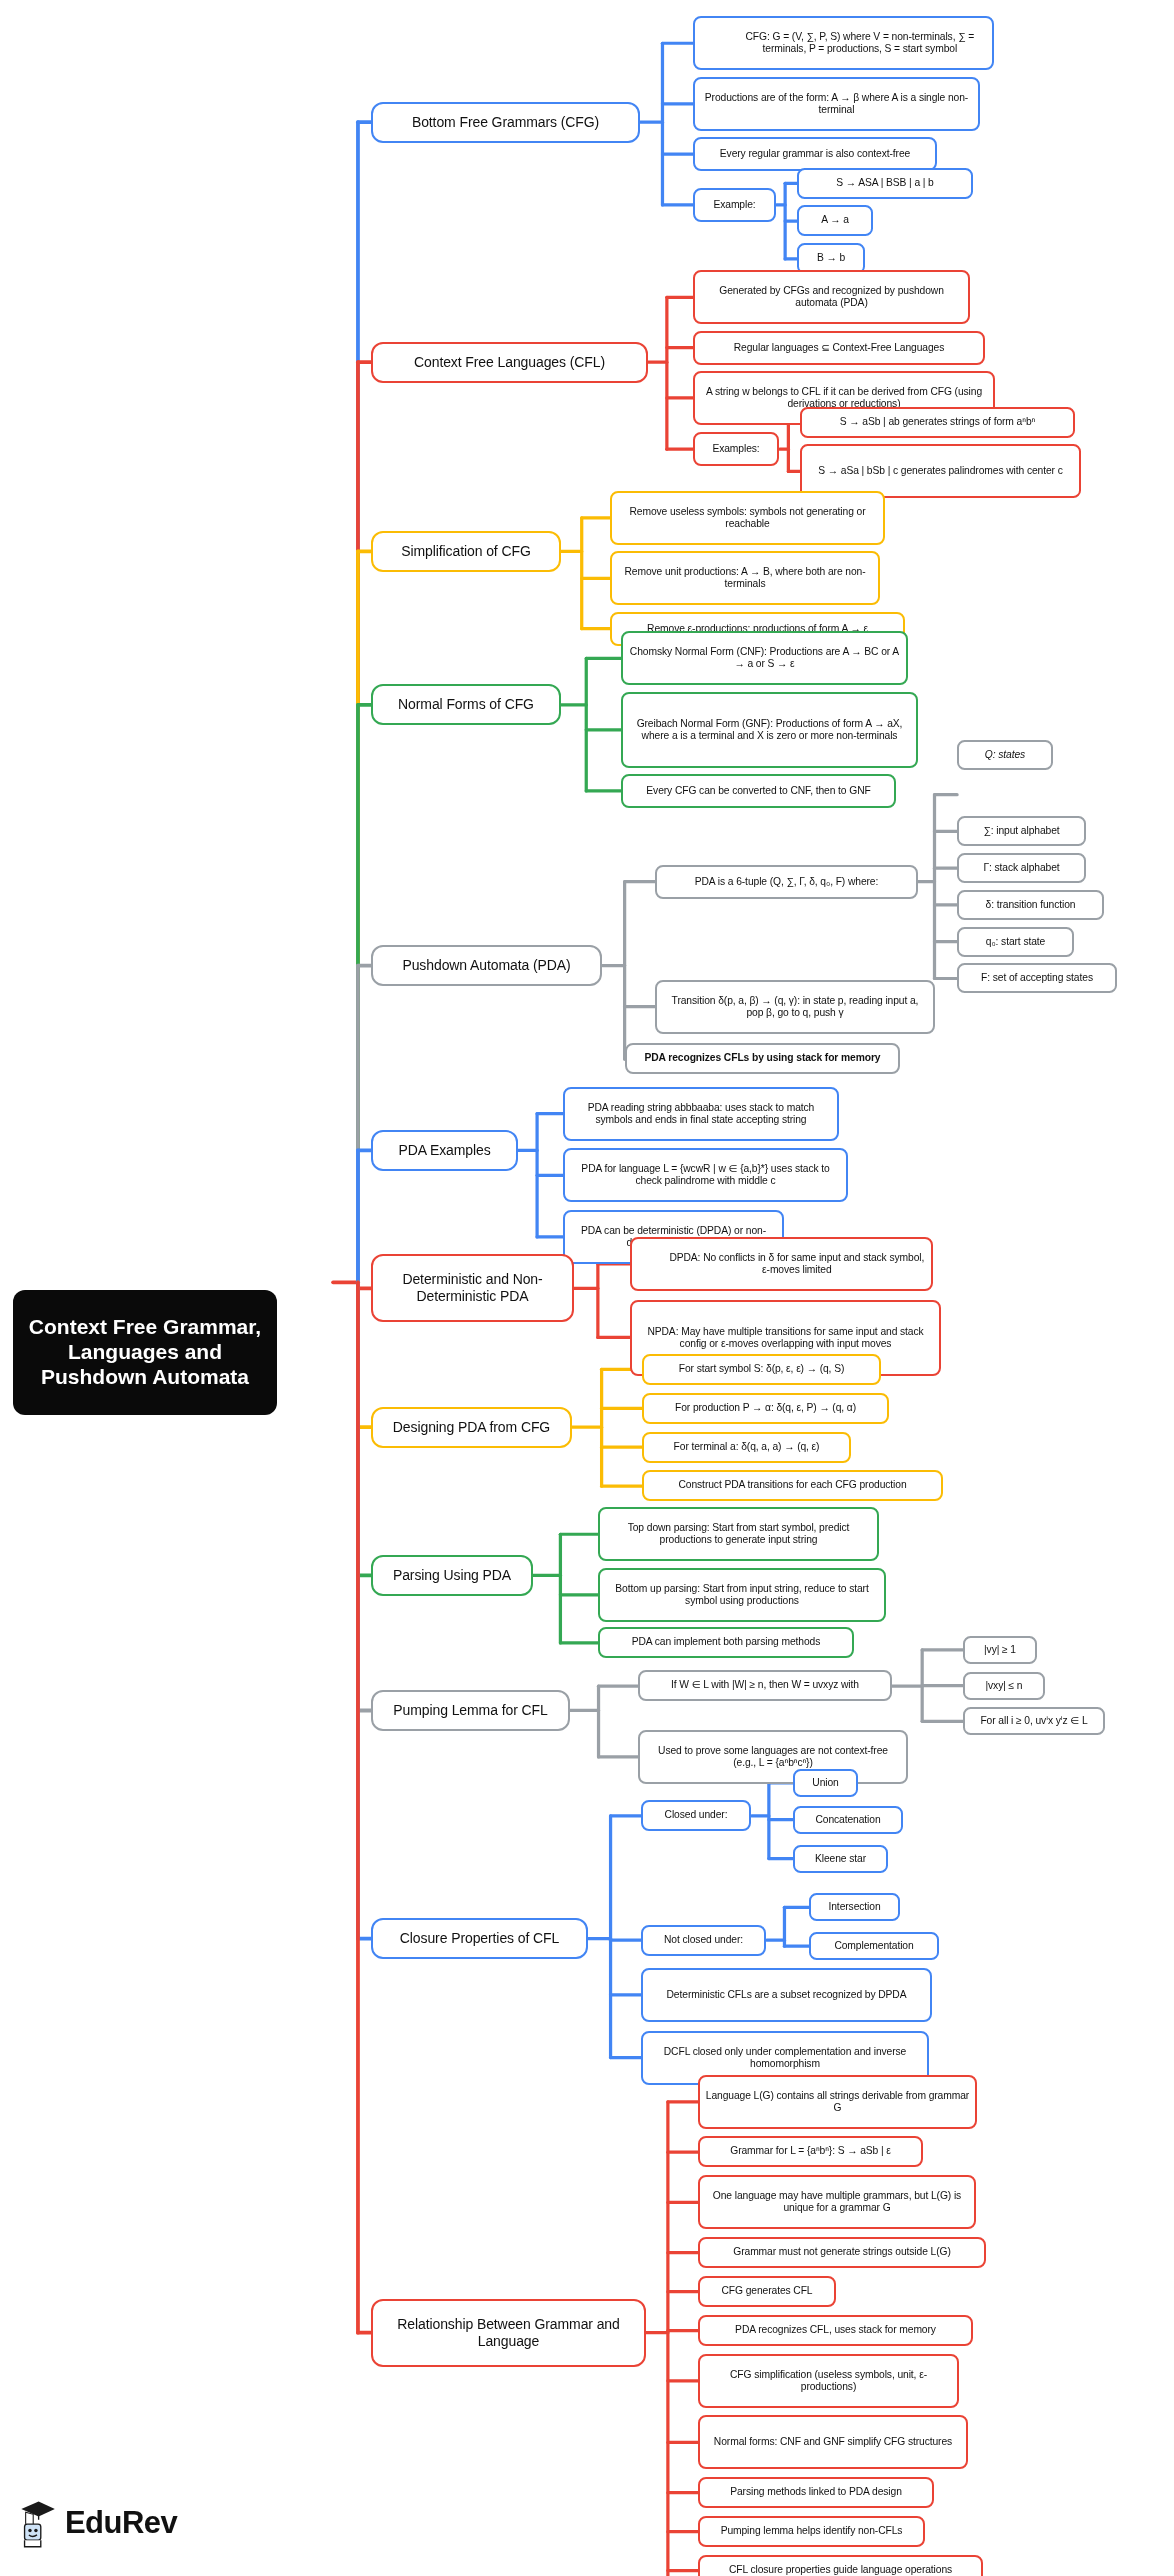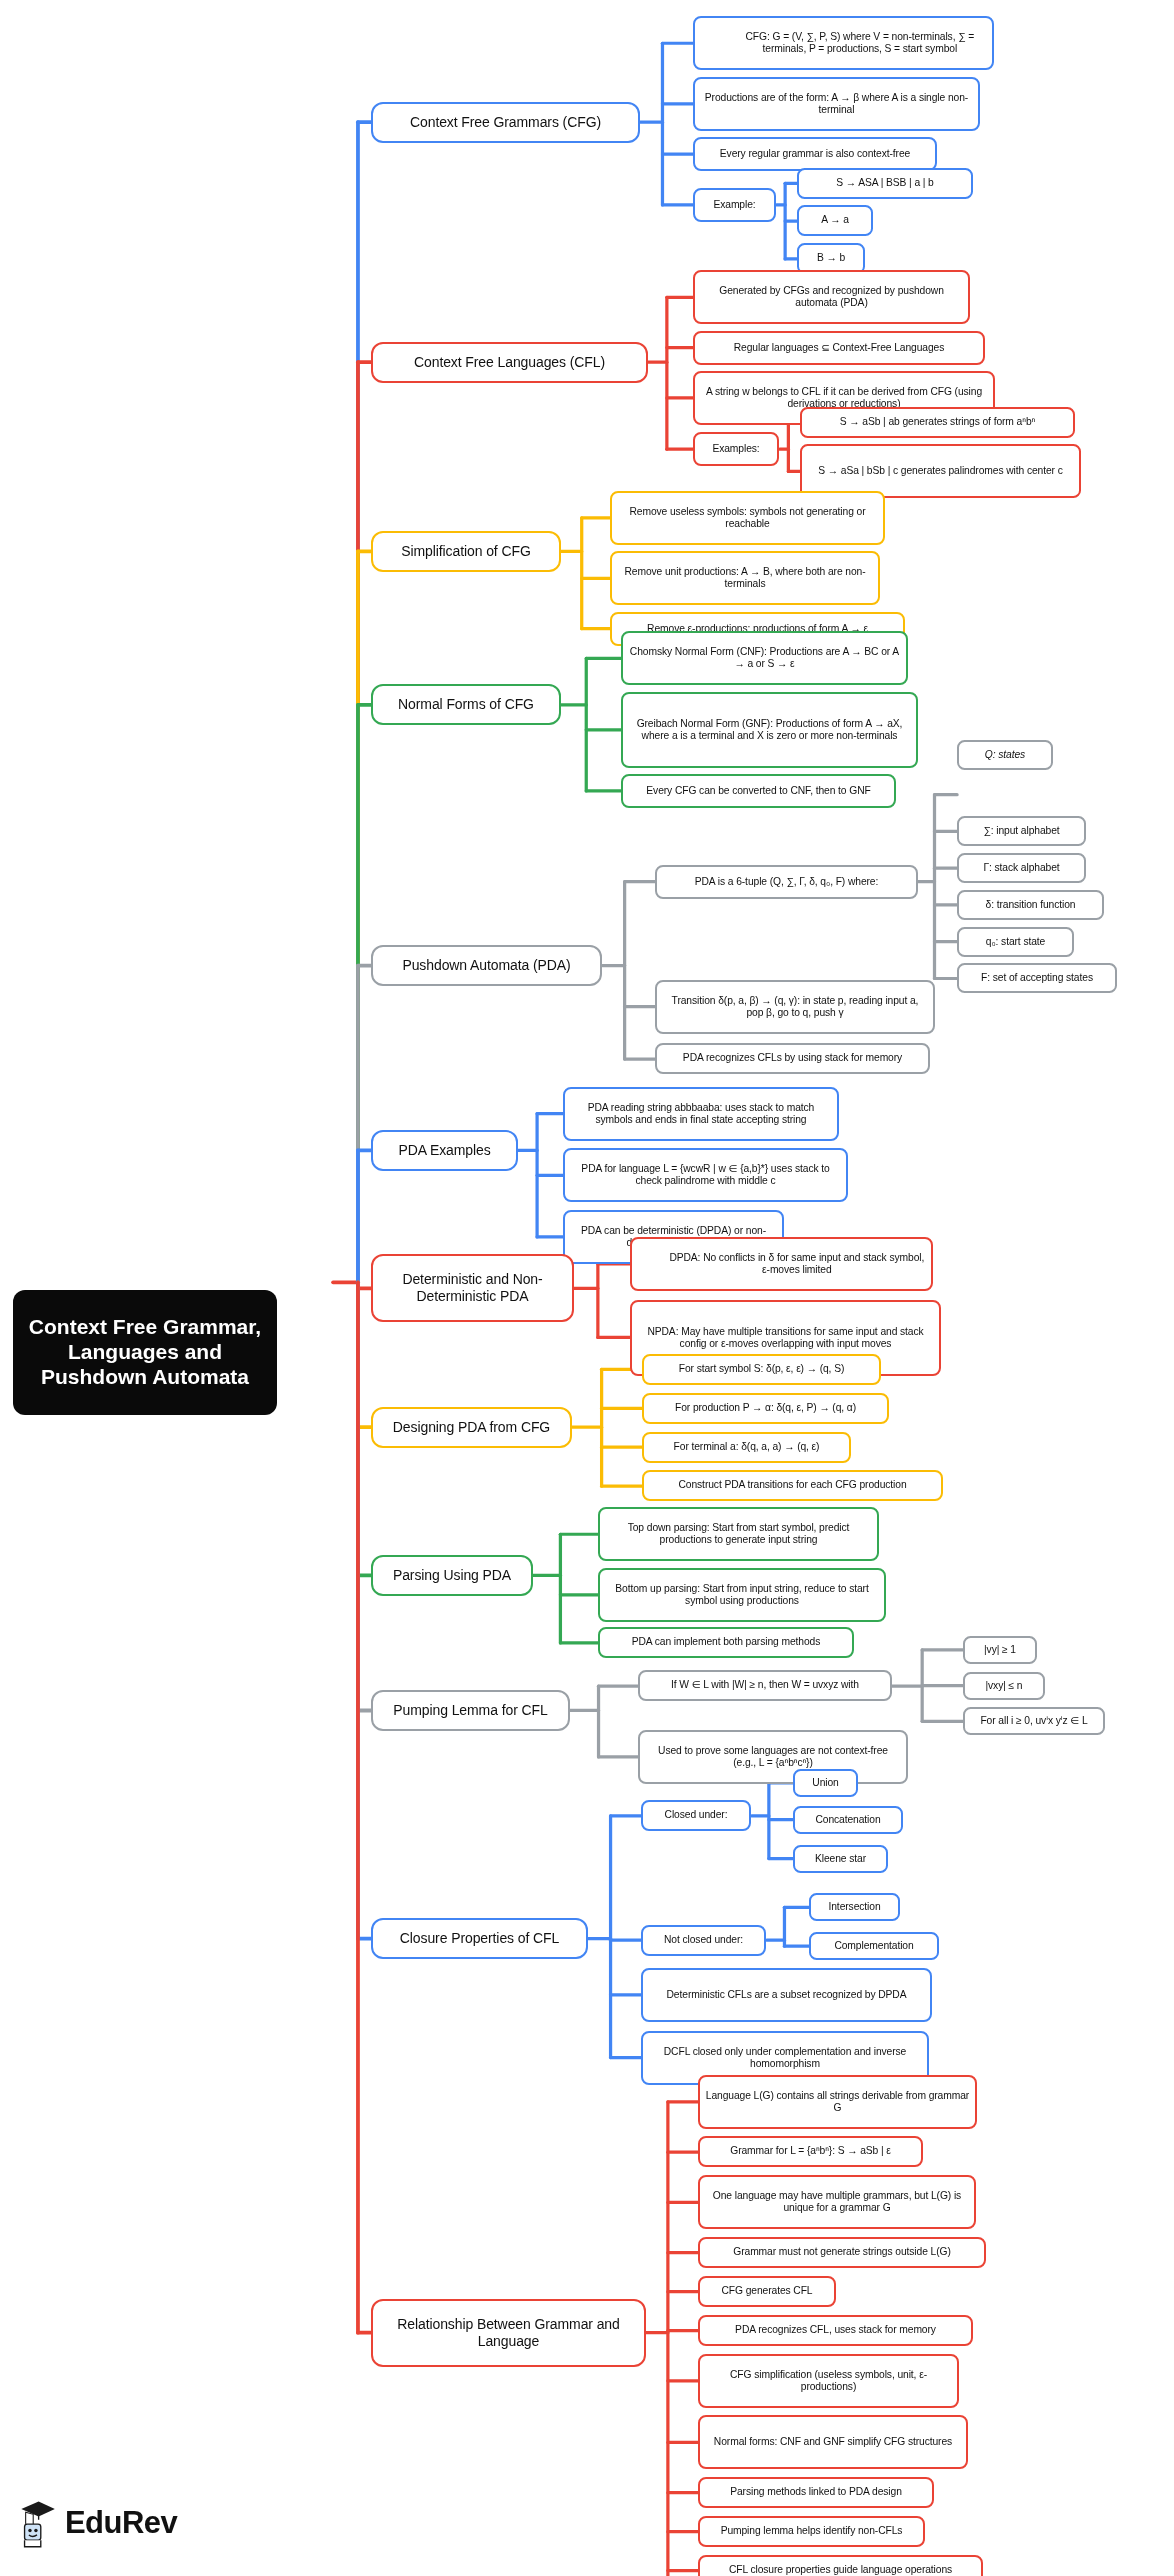--- a/index.html
+++ b/index.html
@@ -195,21 +195,21 @@
       <path d="M 1235.16 4311 H 1292" stroke="#ea4335" stroke-width="6" fill="none" stroke-linecap="round" stroke-linejoin="round"></path>
       <path d="M 1235.16 4404 H 1292" stroke="#ea4335" stroke-width="6" fill="none" stroke-linecap="round" stroke-linejoin="round"></path>
       <path d="M 1235.16 4518 H 1292" stroke="#ea4335" stroke-width="6" fill="none" stroke-linecap="round" stroke-linejoin="round"></path>
       <path d="M 1235.16 4611 H 1292" stroke="#ea4335" stroke-width="6" fill="none" stroke-linecap="round" stroke-linejoin="round"></path>
       <path d="M 1235.16 4683 H 1292" stroke="#ea4335" stroke-width="6" fill="none" stroke-linecap="round" stroke-linejoin="round"></path>
       <path d="M 1235.16 4755 H 1292" stroke="#ea4335" stroke-width="6" fill="none" stroke-linecap="round" stroke-linejoin="round"></path>
       <path d="M 1235.16 4827 H 1292" stroke="#ea4335" stroke-width="6" fill="none" stroke-linecap="round" stroke-linejoin="round"></path>
     </svg>
   <div id="nodes">
       <div class="node root lvl1" style="left: 13px; top: 1290px; width: 264px; min-height: 125px; font-size: 21px; padding: 5.4px 9.7px;">Context Free Grammar, Languages and Pushdown Automata</div>
-      <div class="node lvl1 c-blue" style="left: 371px; top: 102px; width: 269px; min-height: 41px;">Context Free Grammars (CFG)</div>
+      <div class="node lvl1 c-blue" style="left: 371px; top: 102px; width: 269px; min-height: 41px;">Bottom Free Grammars (CFG)</div>
       <div class="node lvl2 c-blue" style="left: 693px; top: 16px; width: 301px; min-height: 54px; padding-left: 38px;">CFG: G = (V, ∑, P, S) where V = non-terminals, ∑ = terminals, P = productions, S = start symbol</div>
       <div class="node lvl2 c-blue" style="left: 693px; top: 77px; width: 287px; min-height: 54px;">Productions are of the form: A → β where A is a single non-terminal</div>
       <div class="node lvl2 c-blue" style="left: 693px; top: 137px; width: 244px; min-height: 34px;">Every regular grammar is also context-free</div>
       <div class="node lvl2 c-blue" style="left: 693px; top: 188px; width: 83px; min-height: 34px;">Example:</div>
       <div class="node lvl3 c-blue" style="left: 797px; top: 168px; width: 176px; min-height: 31px;">S → ASA | BSB | a | b</div>
       <div class="node lvl3 c-blue" style="left: 797px; top: 205px; width: 76px; min-height: 31px;">A → a</div>
       <div class="node lvl3 c-blue" style="left: 797px; top: 243px; width: 68px; min-height: 31px;">B → b</div>
       <div class="node lvl1 c-red" style="left: 371px; top: 342px; width: 277px; min-height: 41px;">Context Free Languages (CFL)</div>
       <div class="node lvl2 c-red" style="left: 693px; top: 270px; width: 277px; min-height: 54px;">Generated by CFGs and recognized by pushdown automata (PDA)</div>
       <div class="node lvl2 c-red" style="left: 693px; top: 331px; width: 292px; min-height: 34px;">Regular languages ⊆ Context-Free Languages</div>
@@ -227,21 +227,21 @@
       <div class="node lvl2 c-green" style="left: 621px; top: 774px; width: 275px; min-height: 34px;">Every CFG can be converted to CNF, then to GNF</div>
       <div class="node lvl1 c-gray" style="left: 371px; top: 945px; width: 231px; min-height: 41px;">Pushdown Automata (PDA)</div>
       <div class="node lvl2 c-gray" style="left: 655px; top: 865px; width: 263px; min-height: 34px;">PDA is a 6-tuple (Q, ∑, Γ, δ, q₀, F) where:</div>
       <div class="node lvl3 c-gray" style="left: 957px; top: 740px; width: 96px; min-height: 30px; font-style: italic;">Q: states</div>
       <div class="node lvl3 c-gray" style="left: 957px; top: 816px; width: 129px; min-height: 30px;">∑: input alphabet</div>
       <div class="node lvl3 c-gray" style="left: 957px; top: 853px; width: 129px; min-height: 30px;">Γ: stack alphabet</div>
       <div class="node lvl3 c-gray" style="left: 957px; top: 890px; width: 147px; min-height: 30px;">δ: transition function</div>
       <div class="node lvl3 c-gray" style="left: 957px; top: 927px; width: 117px; min-height: 30px;">q₀: start state</div>
       <div class="node lvl3 c-gray" style="left: 957px; top: 963px; width: 160px; min-height: 30px;">F: set of accepting states</div>
       <div class="node lvl2 c-gray" style="left: 655px; top: 980px; width: 280px; min-height: 54px;">Transition δ(p, a, β) → (q, γ): in state p, reading input a, pop β, go to q, push γ</div>
-      <div class="node lvl2 c-gray" style="left: 655px; top: 1043px; width: 275px; min-height: 31px;">PDA recognizes CFLs by using stack for memory</div>
+      <div class="node lvl2 c-gray" style="left: 625px; top: 1043px; width: 275px; min-height: 31px; font-weight: bold;">PDA recognizes CFLs by using stack for memory</div>
       <div class="node lvl1 c-blue" style="left: 371px; top: 1130px; width: 147px; min-height: 41px;">PDA Examples</div>
       <div class="node lvl2 c-blue" style="left: 563px; top: 1087px; width: 276px; min-height: 54px;">PDA reading string abbbaaba: uses stack to match symbols and ends in final state accepting string</div>
       <div class="node lvl2 c-blue" style="left: 563px; top: 1148px; width: 285px; min-height: 54px;">PDA for language L = {wcwR | w ∈ {a,b}*} uses stack to check palindrome with middle c</div>
       <div class="node lvl2 c-blue" style="left: 563px; top: 1210px; width: 221px; min-height: 54px;">PDA can be deterministic (DPDA) or non-deterministic (NPDA)</div>
       <div class="node lvl1 c-red" style="left: 371px; top: 1254px; width: 203px; min-height: 68px;">Deterministic and Non-Deterministic PDA</div>
       <div class="node lvl2 c-red" style="left: 630px; top: 1237px; width: 303px; min-height: 54px; padding-left: 36px;">DPDA: No conflicts in δ for same input and stack symbol, ε-moves limited</div>
       <div class="node lvl2 c-red" style="left: 630px; top: 1300px; width: 311px; min-height: 76px;">NPDA: May have multiple transitions for same input and stack config or ε-moves overlapping with input moves</div>
       <div class="node lvl1 c-yellow" style="left: 371px; top: 1407px; width: 201px; min-height: 41px;">Designing PDA from CFG</div>
       <div class="node lvl2 c-yellow" style="left: 642px; top: 1354px; width: 239px; min-height: 31px;">For start symbol S: δ(p, ε, ε) → (q, S)</div>
       <div class="node lvl2 c-yellow" style="left: 642px; top: 1393px; width: 247px; min-height: 31px;">For production P → α: δ(q, ε, P) → (q, α)</div>

